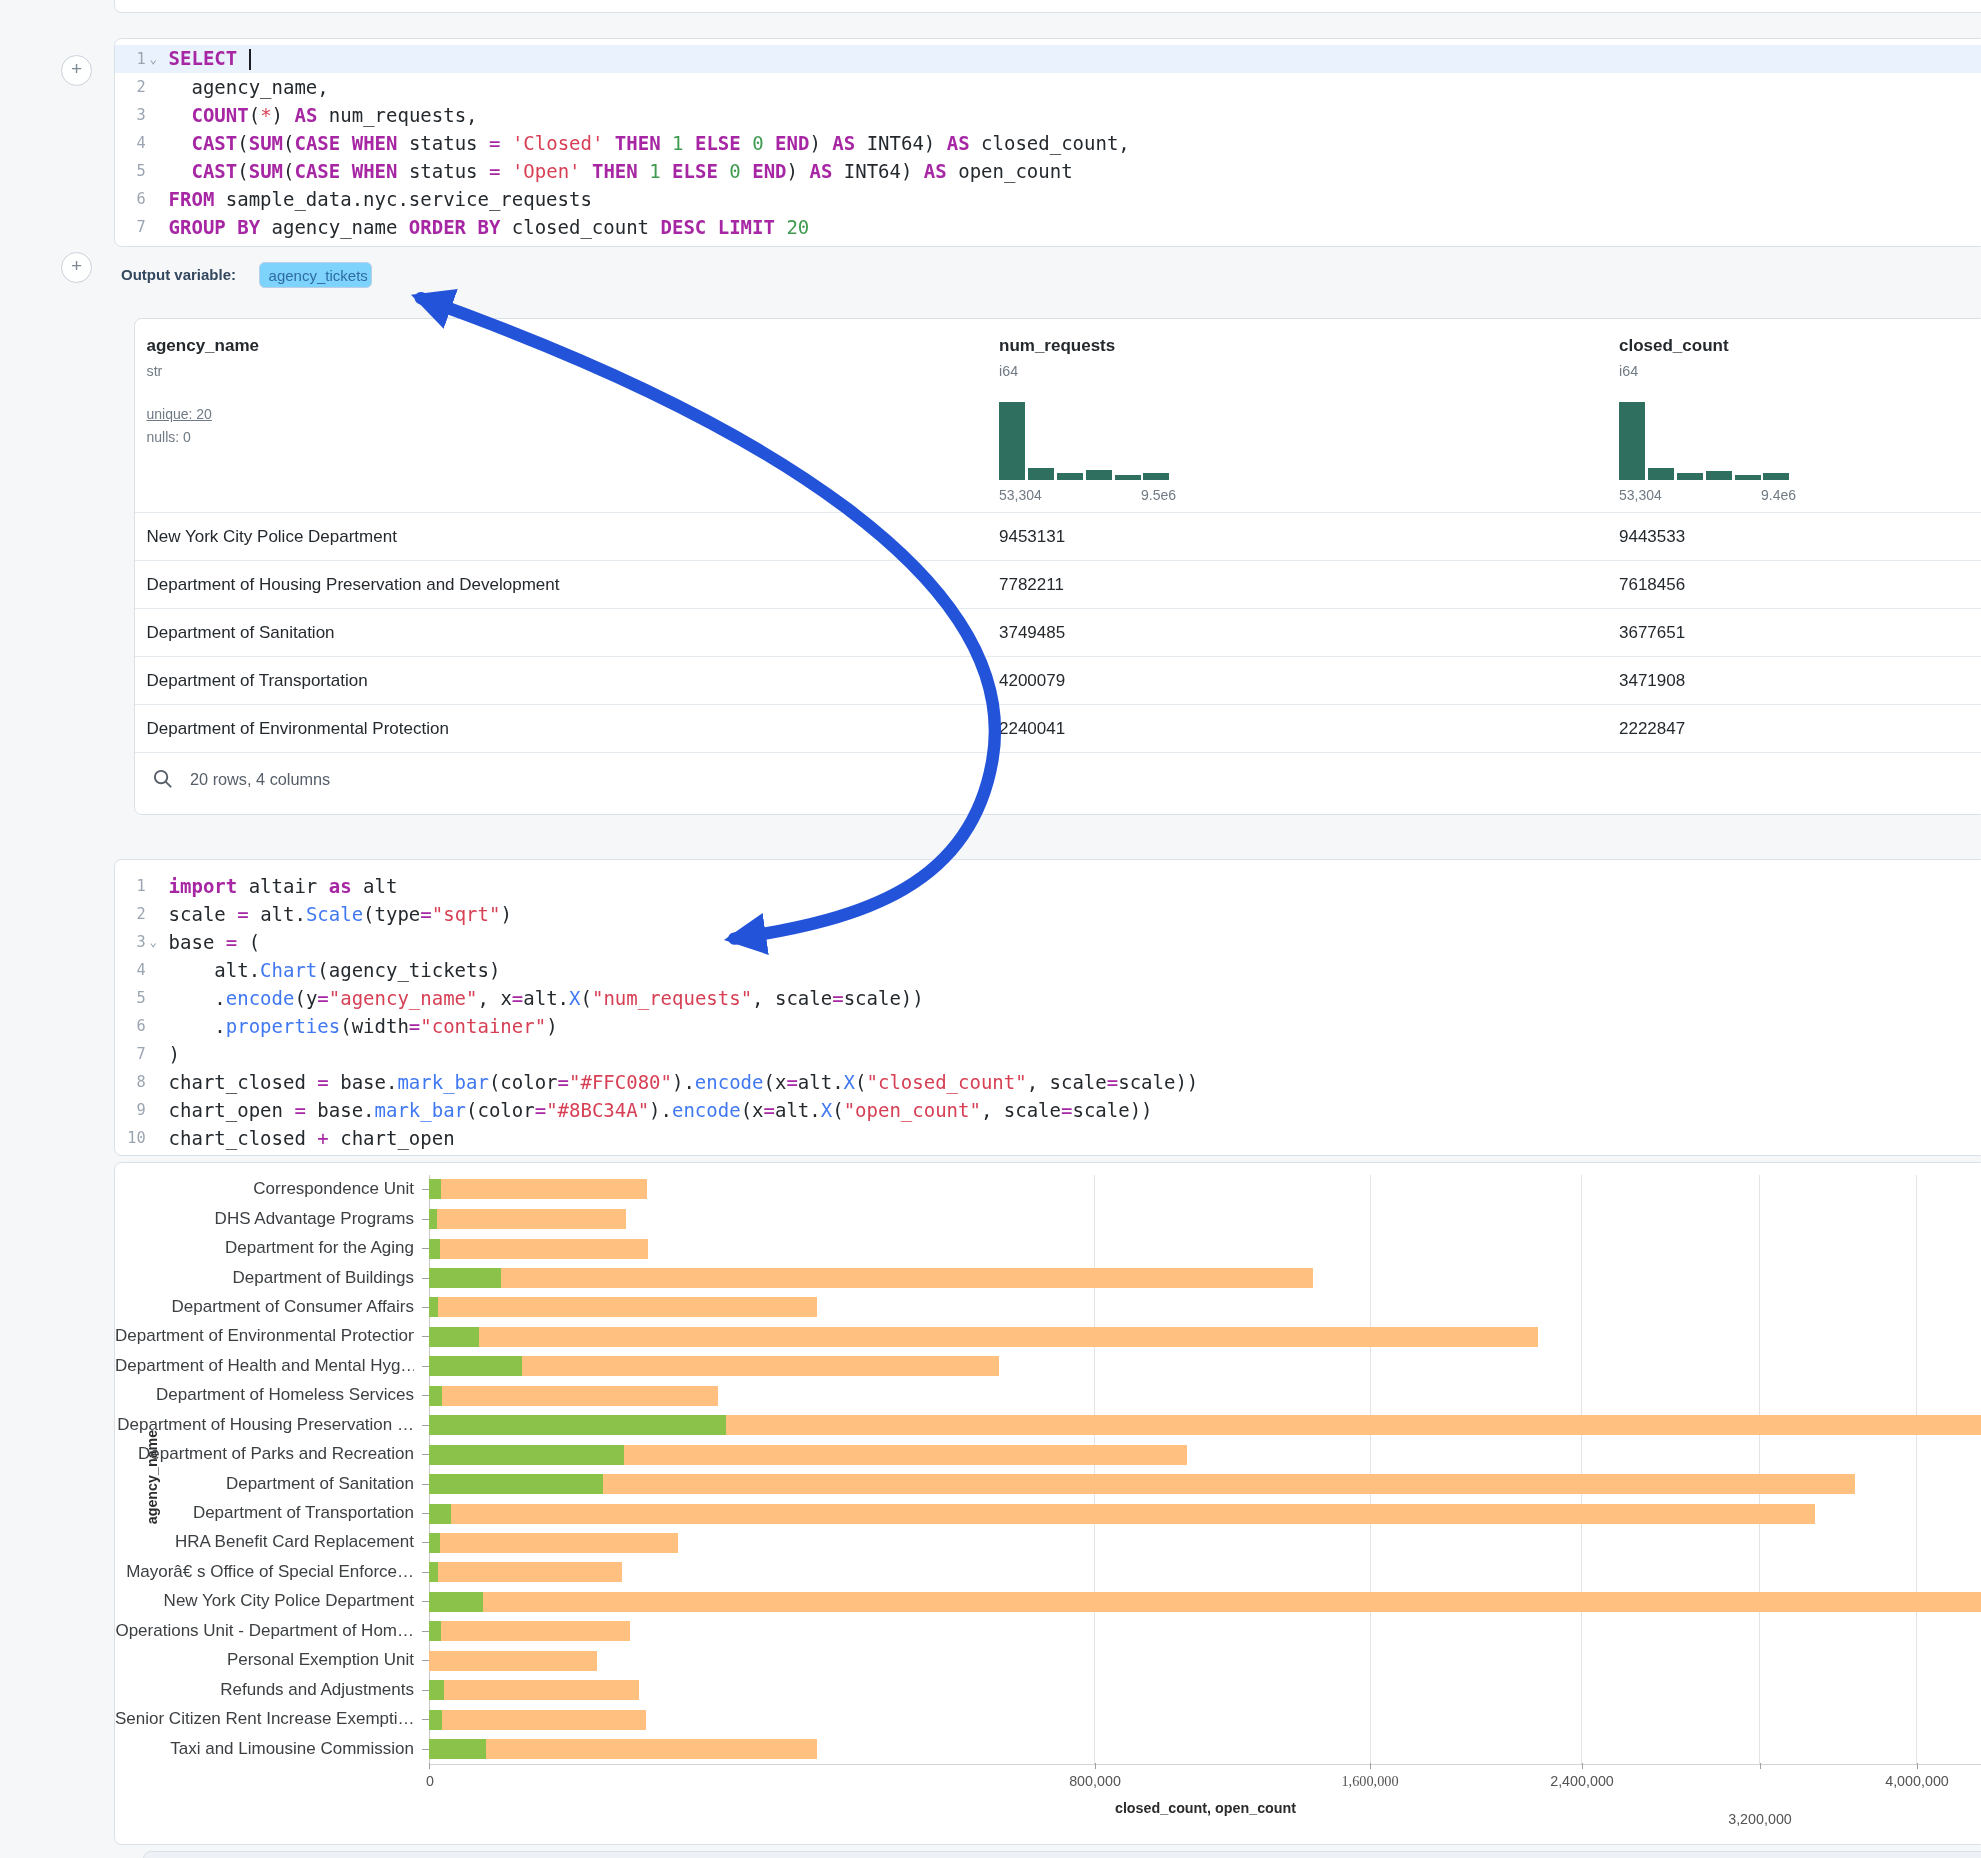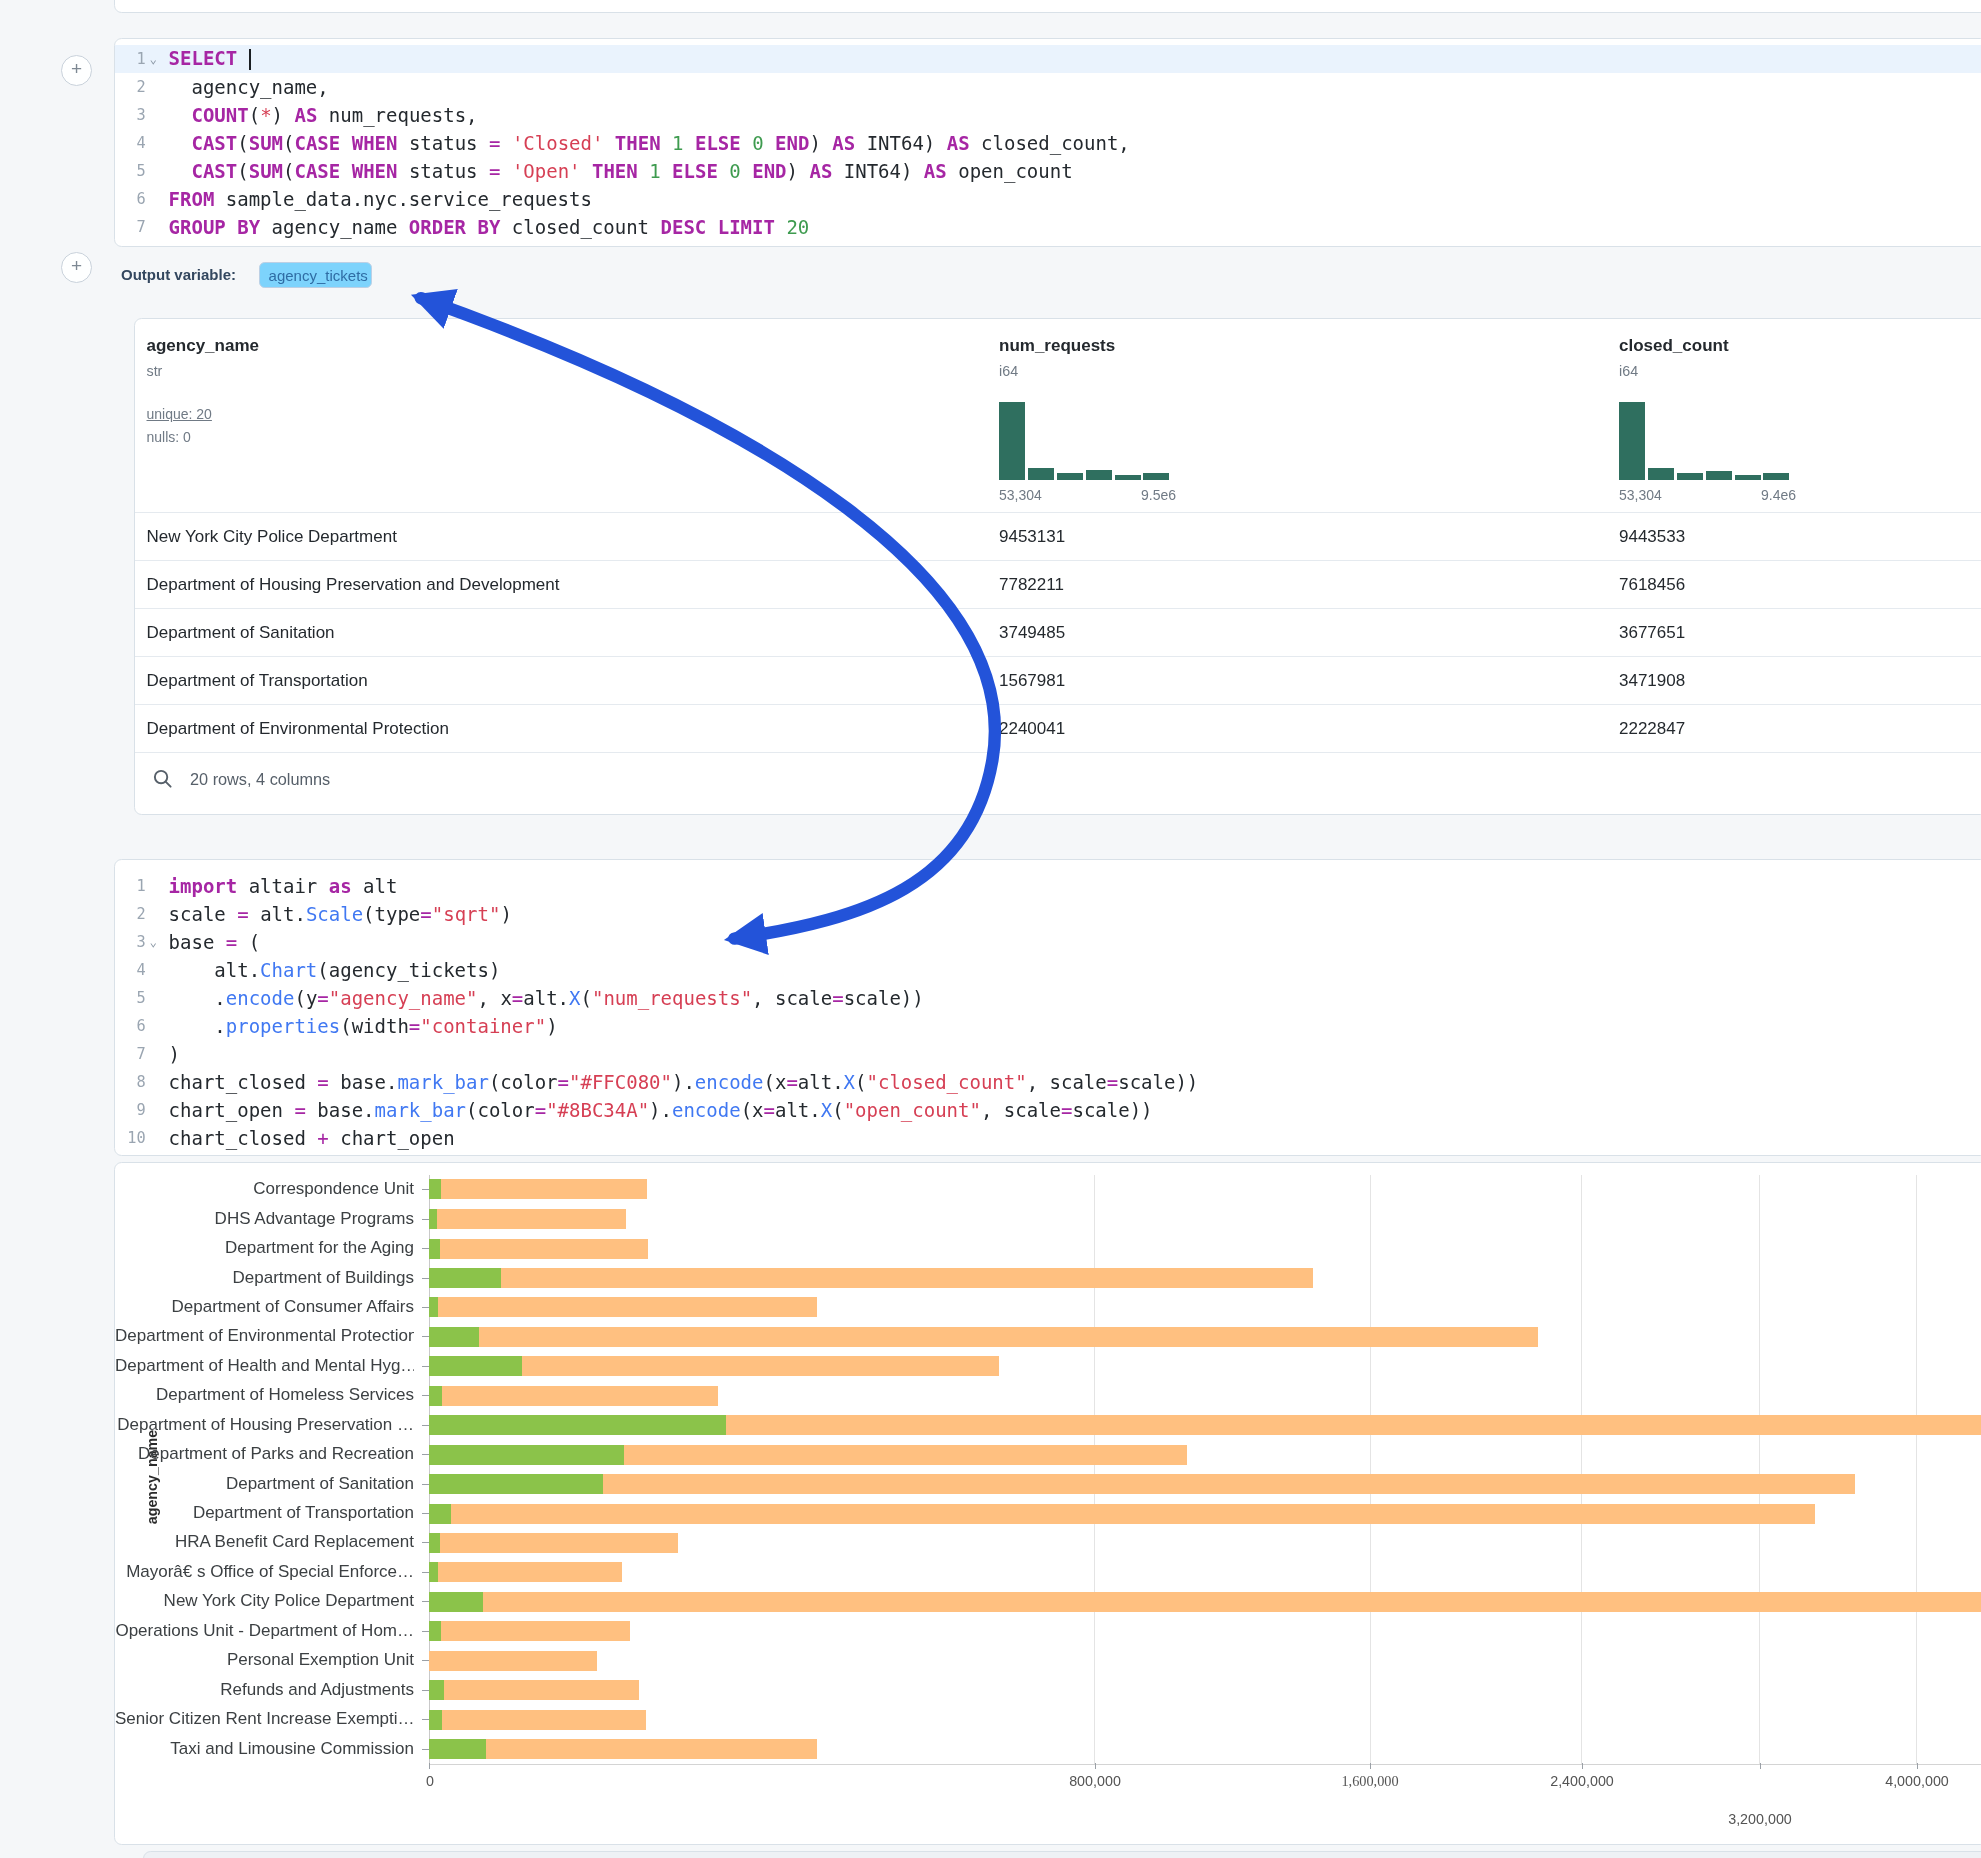--- a/index.html
+++ b/index.html
@@ -148,21 +148,21 @@
           <div class="t-cell" style="left: 864px;">7782211</div>
           <div class="t-cell" style="left: 1484px;">7618456</div>
         </div>
         <div class="t-row">
           <div class="t-cell" style="left: 11.5px;">Department of Sanitation</div>
           <div class="t-cell" style="left: 864px;">3749485</div>
           <div class="t-cell" style="left: 1484px;">3677651</div>
         </div>
         <div class="t-row">
           <div class="t-cell" style="left: 11.5px;">Department of Transportation</div>
-          <div class="t-cell" style="left: 864px;">1567981</div>
+          <div class="t-cell" style="left: 864px;">4200079</div>
           <div class="t-cell" style="left: 1484px;">3471908</div>
         </div>
         <div class="t-row">
           <div class="t-cell" style="left: 11.5px;">Department of Environmental Protection</div>
           <div class="t-cell" style="left: 864px;">2240041</div>
           <div class="t-cell" style="left: 1484px;">2222847</div>
         </div>
       </div>
     <div class="t-footer">
       <svg class="search-icon" width="21" height="21" viewBox="0 0 22 22">
@@ -286,20 +286,21 @@
         <div class="x-ticklabel" style="left: 913px;">800,000</div>
         <div class="x-tick" style="left: 1255px;"></div>
         <div class="x-ticklabel" style="left: 1188px; font-family: Liberation Serif, serif;">1,600,000</div>
         <div class="x-tick" style="left: 1467px;"></div>
         <div class="x-ticklabel" style="left: 1400px;">2,400,000</div>
         <div class="x-tick" style="left: 1645px;"></div>
         <div class="x-ticklabel" style="left: 1578px; margin-top: 38px;">3,200,000</div>
         <div class="x-tick" style="left: 1802px;"></div>
         <div class="x-ticklabel" style="left: 1735px;">4,000,000</div>
       </div>
+    <div class="x-title">closed_count, open_count</div>
   </div>
 
   <div class="next-edge"></div>
 
   <svg class="arrow-overlay" viewBox="0 0 2073 1944">
     <defs>
       <marker id="ah" viewBox="0 0 10 10" refX="7.5" refY="5" markerWidth="3.4" markerHeight="3.4" orient="auto-start-reverse">
         <path d="M0,0 L10,5 L0,10 z" fill="#2353D9"></path>
       </marker>
     </defs>

